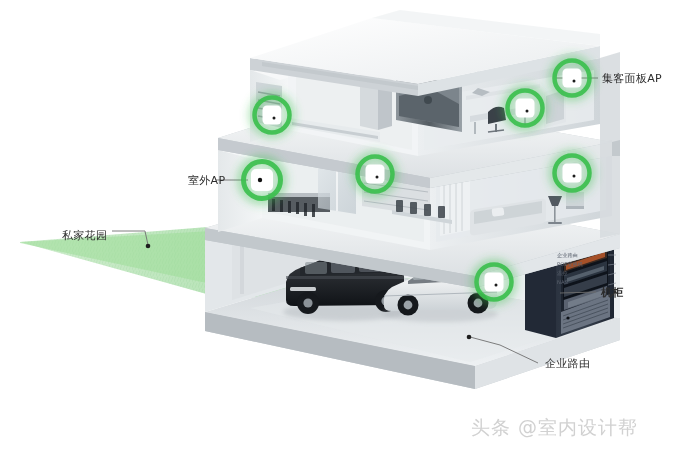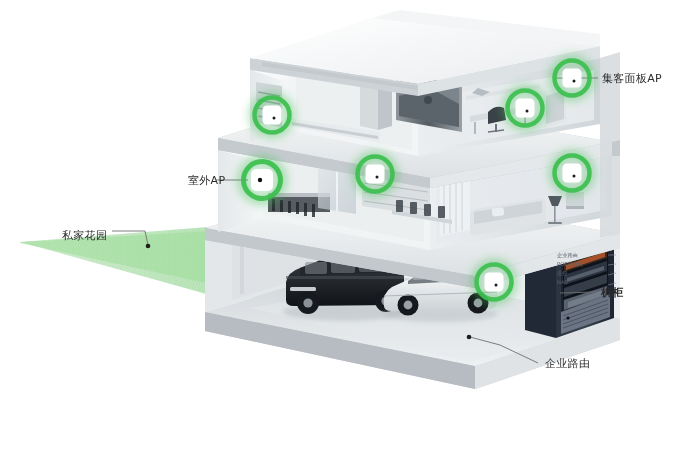--- a/index.html
+++ b/index.html
@@ -437,14 +437,15 @@
 
   <div class="lbl" style="left:601px; top:285px;font-weight:bold;">机柜</div>
 
   <div class="lbl" style="left:545px; top:356px;">企业路由</div>
 
   <div class="lbl small" style="left:557px; top:252px;">企业路由</div>
   <div class="lbl small" style="left:557px; top:261px;">POE交换机</div>
   <div class="lbl small" style="left:557px; top:270px;">温控</div>
   <div class="lbl small" style="left:557px; top:279px;">NAS</div>
 
+  <div class="watermark">头条 @室内设计帮</div>
 
 </div>
 
 </body></html>

